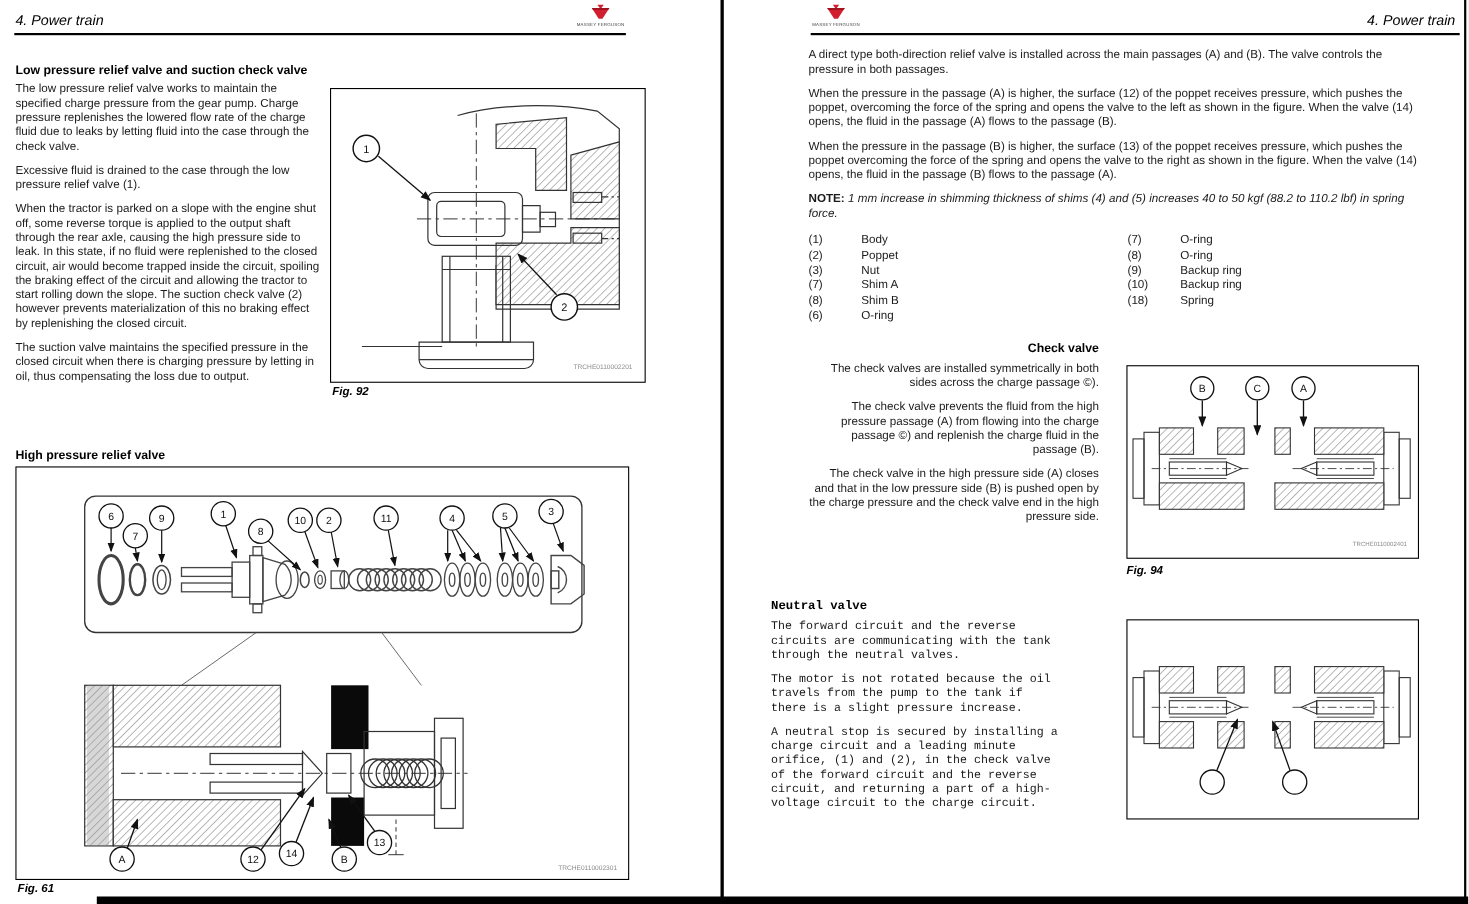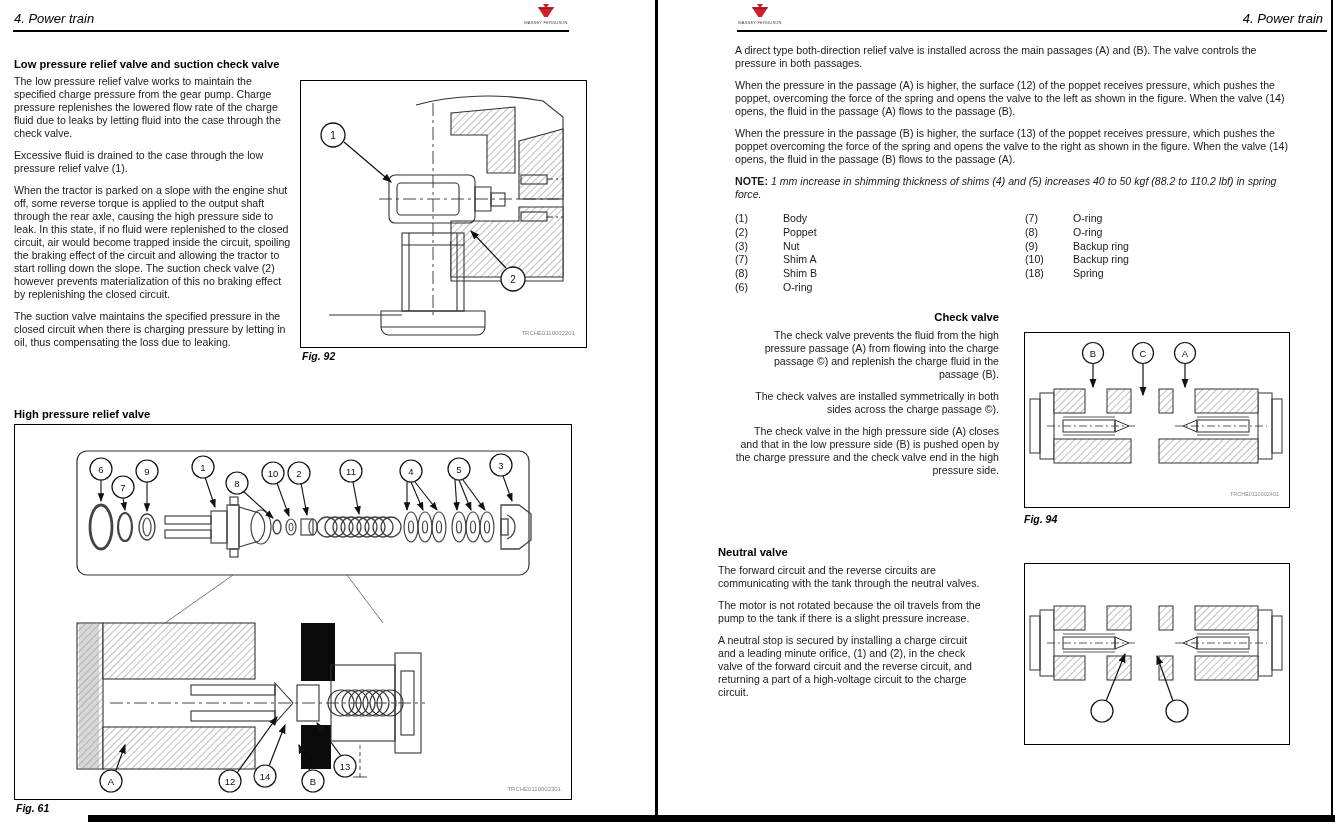--- a/index.html
+++ b/index.html
@@ -41,21 +41,21 @@
     <div class="logo-text">MASSEY FERGUSON</div>
   </div>
 
   <div class="abs rule" style="left:13px;top:30px;width:556px;"></div>
 
   <div class="abs" style="left:14px;top:58px;width:278px;">
     <div class="sec-h" style="margin-bottom:5px;">Low pressure relief valve and suction check valve</div>
     <p class="para">The low pressure relief valve works to maintain the specified charge pressure from the gear pump. Charge pressure replenishes the lowered flow rate of the charge fluid due to leaks by letting fluid into the case through the check valve.</p>
     <p class="para">Excessive fluid is drained to the case through the low pressure relief valve (1).</p>
     <p class="para">When the tractor is parked on a slope with the engine shut off, some reverse torque is applied to the output shaft through the rear axle, causing the high pressure side to leak. In this state, if no fluid were replenished to the closed circuit, air would become trapped inside the circuit, spoiling the braking effect of the circuit and allowing the tractor to start rolling down the slope. The suction check valve (2) however prevents materialization of this no braking effect by replenishing the closed circuit.</p>
-    <p class="para">The suction valve maintains the specified pressure in the closed circuit when there is charging pressure by letting in oil, thus compensating the loss due to leaking.</p>
+    <p class="para">The suction valve maintains the specified pressure in the closed circuit when there is charging pressure by letting in oil, thus compensating the loss due to output.</p>
   </div>
 
   <div class="abs figbox" style="left:300px;top:80px;width:285px;height:266px;">
     <svg width="285" height="263" viewBox="0 0 285 263">
       <defs>
         <pattern id="h92" patternUnits="userSpaceOnUse" width="5" height="5" patternTransform="rotate(45)">
           <rect width="5" height="5" fill="#fff"></rect>
             <line x1="0" y1="0" x2="0" y2="5" stroke="#8a8a8a" stroke-width="1.1"></line>
         </pattern>
         <marker id="arr92" markerWidth="9" markerHeight="8" refX="7" refY="3" orient="auto">
@@ -376,22 +376,22 @@
         <span>Backup ring</span>
       </div>
     <div class="part-row">
         <span class="part-num">(18)</span>
         <span>Spring</span>
       </div>
   </div>
 
   <div class="abs" style="left:735px;top:311px;width:264px;text-align:right;">
     <div class="sec-h" style="margin-bottom:6px;">Check valve</div>
+    <p class="para">The check valves are installed symmetrically in both sides across the charge passage ©).</p>
     <p class="para">The check valve prevents the fluid from the high pressure passage (A) from flowing into the charge passage ©) and replenish the charge fluid in the passage (B).</p>
-    <p class="para">The check valves are installed symmetrically in both sides across the charge passage ©).</p>
     <p class="para">The check valve in the high pressure side (A) closes and that in the low pressure side (B) is pushed open by the charge pressure and the check valve end in the high pressure side.</p>
   </div>
 
   <div class="abs figbox" style="left:1024px;top:332px;width:264px;height:174px;">
     <svg width="262" height="171" viewBox="0 0 262 171">
       <defs>
         <pattern id="h94" patternUnits="userSpaceOnUse" width="5" height="5" patternTransform="rotate(45)">
           <rect width="5" height="5" fill="#fff"></rect>
             <line x1="0" y1="0" x2="0" y2="5" stroke="#8a8a8a" stroke-width="1.1"></line>
         </pattern>
@@ -440,21 +440,21 @@
             <line x1="160" y1="31" x2="160" y2="54" stroke="#111" stroke-width="1.2" marker-end="url(#arr94)"></line>
             <circle cx="160" cy="20" r="10.5" fill="#fff" stroke="#111" stroke-width="1.2"></circle>
             <text x="160" y="23.5" text-anchor="middle">A</text>
           </g>
       </g>
       <text x="254" y="163" text-anchor="end" font-size="5.5" class="code-txt">TRCHE0110002401</text>
     </svg>
   </div>
   <div class="abs figcap" style="left:1024px;top:513px;">Fig. 94</div>
 
-  <div class="abs" style="left:718px;top:546px;width:264px;">
+  <div class="abs" style="left:701px;top:546px;width:264px;font-family:Liberation Mono, monospace;">
     <div class="sec-h" style="margin-bottom:6px;">Neutral valve</div>
     <p class="para">The forward circuit and the reverse circuits are communicating with the tank through the neutral valves.</p>
     <p class="para">The motor is not rotated because the oil travels from the pump to the tank if there is a slight pressure increase.</p>
     <p class="para">A neutral stop is secured by installing a charge circuit and a leading minute orifice, (1) and (2), in the check valve of the forward circuit and the reverse circuit, and returning a part of a high-voltage circuit to the charge circuit.</p>
   </div>
 
   <div class="abs figbox" style="left:1024px;top:563px;width:264px;height:180px;">
     <svg width="262" height="177" viewBox="0 0 262 177">
       <defs>
         <pattern id="h95" patternUnits="userSpaceOnUse" width="5" height="5" patternTransform="rotate(45)">

